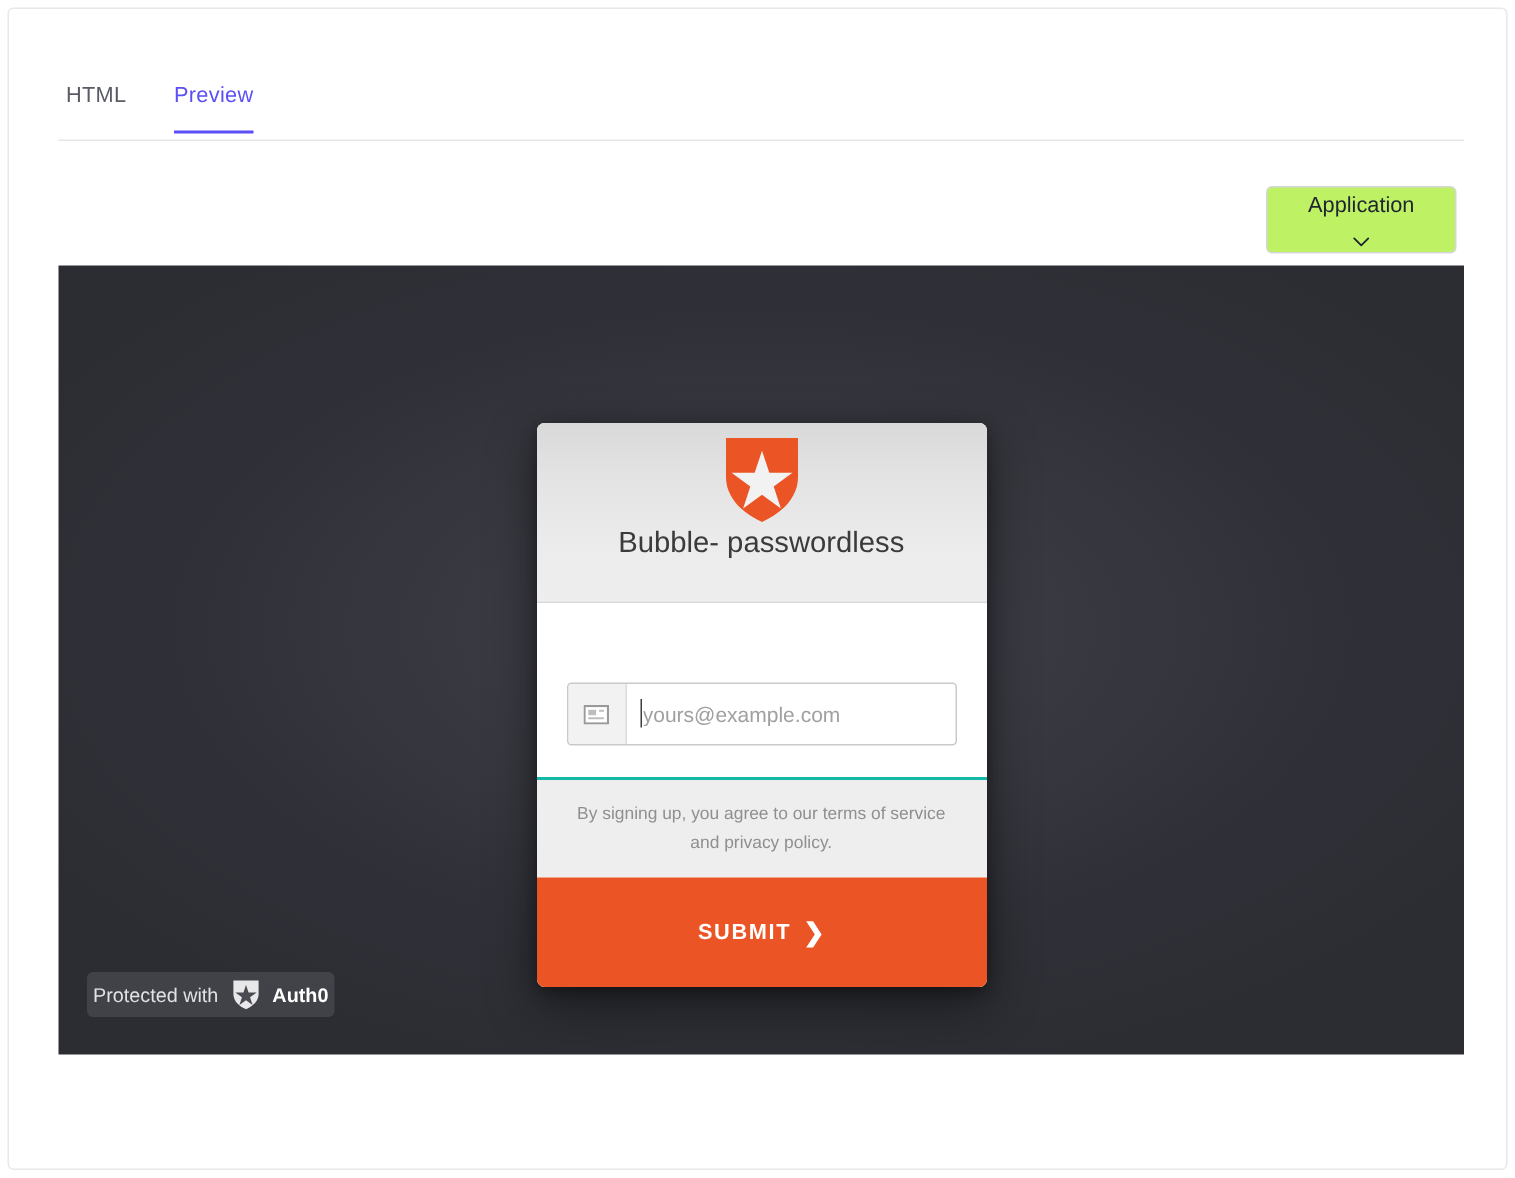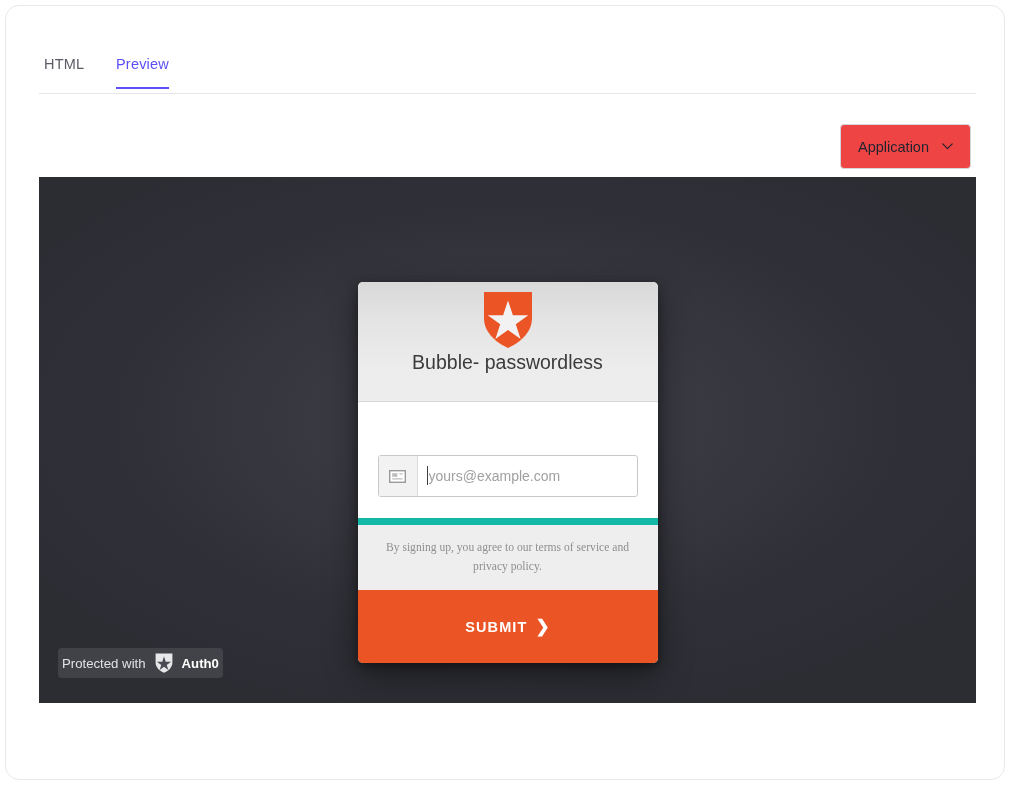--- a/index.html
+++ b/index.html
@@ -17,21 +17,21 @@
 
   
   .panel {
     position: absolute;
     left: 5px;
     top: 5px;
     width: 1000px;
     height: 775px;
     background: #ffffff;
     border: 1px solid #e8e8ec;
-    border-radius: 14px;
+    border-radius: 4px;
     box-sizing: border-box;
     overflow: hidden;
   }
 
   
   .tabbar {
     position: absolute;
     left: 33px;
     top: 42px;
     width: 937px;
@@ -58,30 +58,31 @@
     border-bottom: 2.5px solid #5b4ff5;
   }
 
   
   .dropdown {
     position: absolute;
     right: 33px;
     top: 118px;
     height: 45px;
     min-width: 127px;
-    background: #ef4444;
+    background: #bef264;
     border: 1px solid #d5d6dc;
     border-radius: 4px;
     display: flex;
     align-items: center;
     justify-content: center;
     gap: 13px;
     padding: 0 17px;
     box-sizing: border-box;
     cursor: pointer;
+    flex-direction: column;
   }
   .dropdown-label {
     font-size: 14.5px;
     color: #1f2430;
     white-space: nowrap;
   }
   .chev {
     width: 11px;
     height: 7px;
     flex: none;
@@ -192,27 +193,26 @@
     font-family: "Liberation Sans", sans-serif;
     font-size: 14px;
     color: #333;
     background: transparent;
     padding: 0 0 0 2px;
   }
   .field-input::placeholder { color: #a0a0a0; opacity: 1; }
 
   .terms {
     background: #eeeeee;
-    border-top: 7px solid #14b8a6;
+    border-top: 2px solid #14b8a6;
     padding: 13px 24px 14px 24px;
     text-align: center;
     font-size: 11.6px;
     color: #8f8f8f;
     line-height: 1.65;
-    font-family: Liberation Serif, serif;
   }
 
   .submit {
     background: #eb5424;
     height: 73px;
     border: 0;
     width: 100%;
     display: flex;
     align-items: center;
     justify-content: center;

